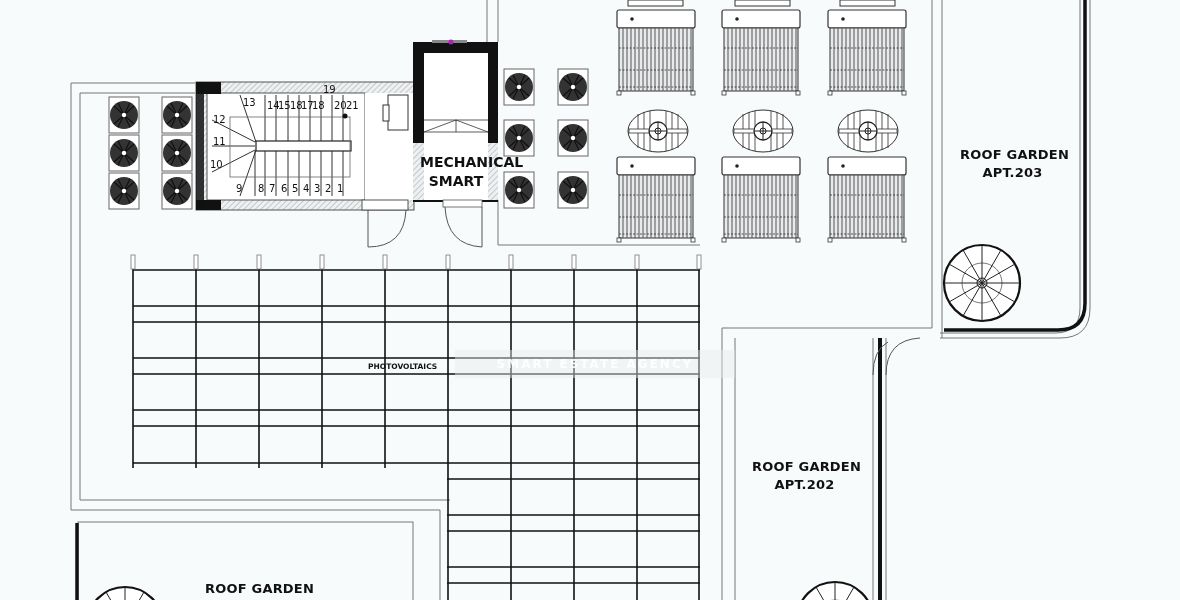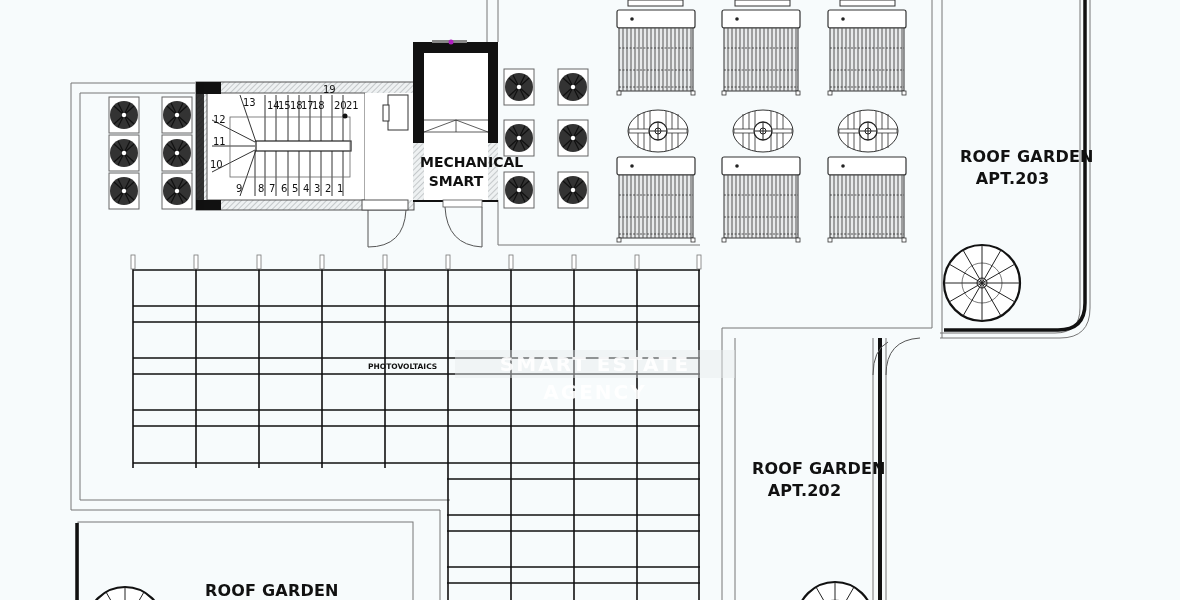--- a/index.html
+++ b/index.html
@@ -1,23 +1,23 @@
 <!DOCTYPE html>
 <html><head>
 <meta charset="utf-8">
 <style>
   html, body { margin: 0; padding: 0; }
   body { width: 1180px; height: 600px; overflow: hidden; background: #f7fbfc; position: relative; font-family: "DejaVu Sans", sans-serif; }
   svg#plan { position: absolute; left: 0; top: 0; }
   .lbl { position: absolute; font-family: "DejaVu Sans", sans-serif; font-weight: bold; color: #111; text-align: center; line-height: 1.35; white-space: nowrap; }
-  .lbl-garden { font-size: 16px; letter-spacing: 0.2px; }
+  .lbl-garden { font-size: 13px; letter-spacing: 0.2px; }
   .lbl-mech { font-size: 14px; }
   .lbl-pv { font-size: 7.5px; }
   .stair-num { position: absolute; font-size: 10px; color: #111; font-family: "DejaVu Sans", sans-serif; }
-  .watermark { position: absolute; left: 455px; top: 350px; width: 280px; height: 28px; background: rgba(230,235,238,0.45); color: rgba(255,255,255,0.9); font-size: 20px; font-weight: bold; letter-spacing: 2px; text-align: center; line-height: 28px; }
+  .watermark { position: absolute; left: 455px; top: 350px; width: 280px; height: 28px; background: rgba(230,235,238,0.45); color: rgba(255,255,255,0.9); font-size: 12px; font-weight: bold; letter-spacing: 2px; text-align: center; line-height: 28px; }
 </style>
 </head>
 <body>
 
 <svg id="plan" width="1180" height="600" viewBox="0 0 1180 600">
   <defs>
     <pattern id="hatch" width="4" height="4" patternUnits="userSpaceOnUse" patternTransform="rotate(45)">
       <rect width="4" height="4" fill="#eef1f2"></rect>
       <line x1="0" y1="0" x2="0" y2="4" stroke="#9aa0a3" stroke-width="1"></line>
     </pattern>

